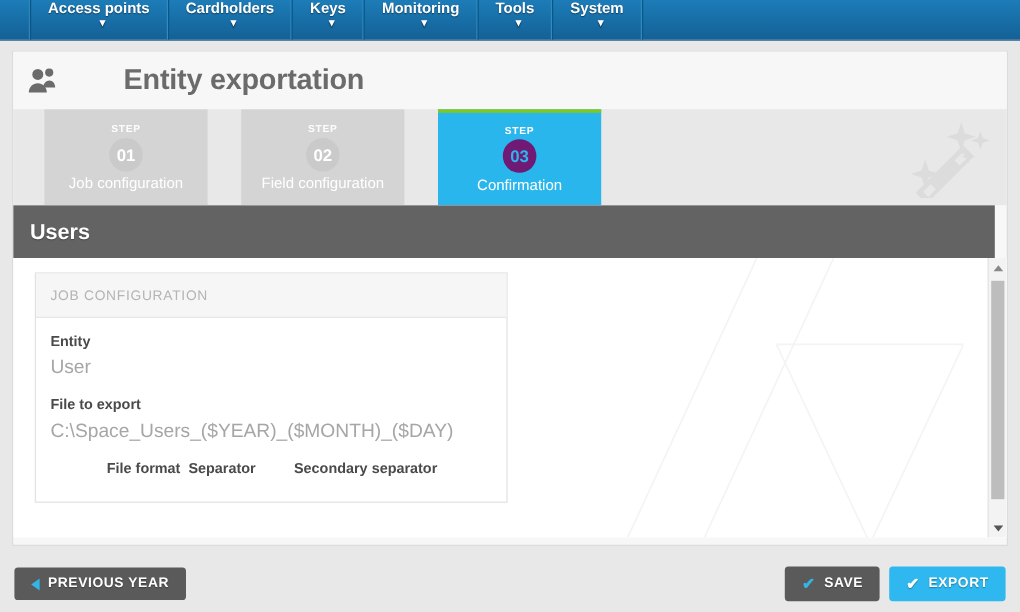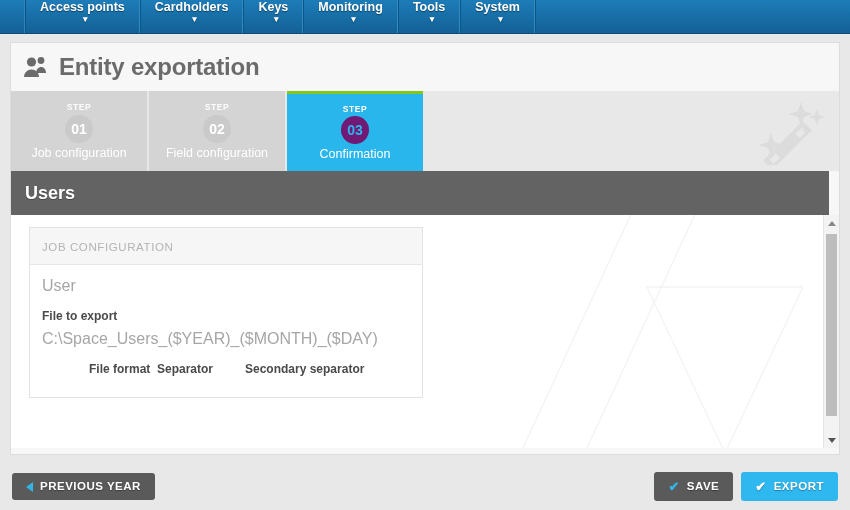--- a/index.html
+++ b/index.html
@@ -70,20 +70,21 @@
   }
 
   
   .page-title-bar {
     height: 48px;
     display: flex;
     align-items: center;
     padding: 0 12px;
     background: #f7f7f7;
     box-sizing: border-box;
+    gap: 44px;
   }
   .title-icon {
     width: 26px; height: 24px;
     margin-right: 10px;
     display: block;
     flex: 0 0 auto;
   }
   .page-title {
     font-size: 24px;
     font-weight: bold;
@@ -104,20 +105,21 @@
     background: #d4d4d4;
     margin-right: 2px;
     position: relative;
     display: flex;
     flex-direction: column;
     align-items: center;
     justify-content: center;
     cursor: pointer;
     user-select: none;
     box-sizing: border-box;
+    margin-left: 26px;
   }
   .step.active {
     background: #29b6ec;
     border-top: 3px solid #7fc81e;
   }
   .step-kicker {
     font-size: 8.5px;
     font-weight: bold;
     color: #ffffff;
     letter-spacing: 0.6px;
@@ -398,20 +400,21 @@
         <path d="M148 -20 L212 -20 L78 270 L14 270 Z" fill="none" stroke="#f4f4f4" stroke-width="1.4"></path>
         <path d="M144 96 L300 96 L222 262 Z" fill="none" stroke="#f4f4f4" stroke-width="1.4"></path>
       </svg>
 
       <div class="card">
         <div class="card-head">
           <span class="card-head-title">JOB CONFIGURATION</span>
         </div>
         <div class="card-body">
 
+          <div class="field-label">Entity</div>
           <div class="field-value">User</div>
 
           <div class="field-label">File to export</div>
           <div class="field-value">C:\Space_Users_($YEAR)_($MONTH)_($DAY)</div>
 
           <div class="triple-row">
             <div class="field-label col-a">File format</div>
             <div class="field-label col-b">Separator</div>
             <div class="field-label col-c">Secondary separator</div>
           </div>

